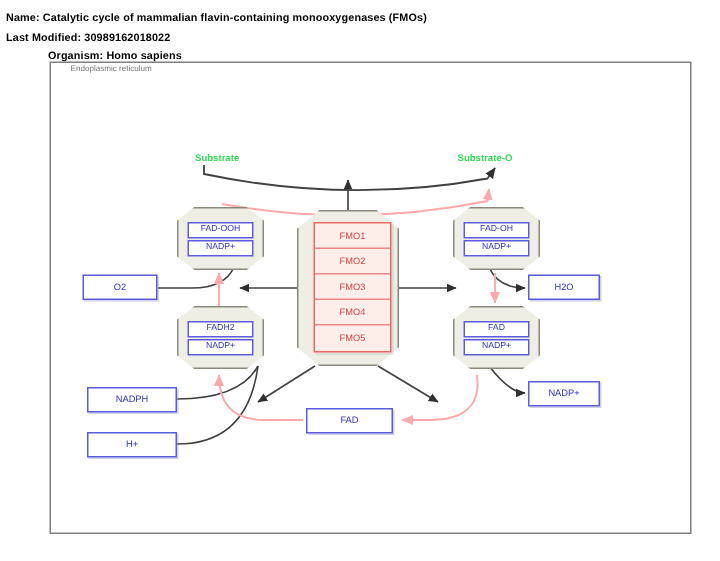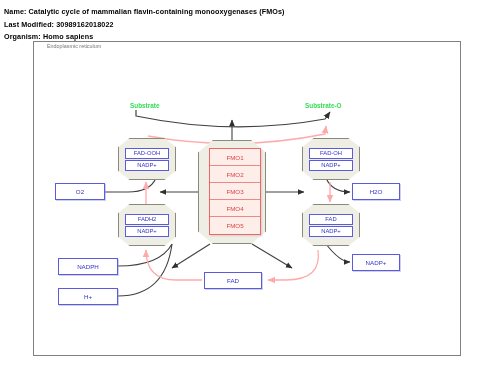--- a/index.html
+++ b/index.html
@@ -25,21 +25,21 @@
     position: absolute;
     left: 4px;
     font-size: 7.2px;
     font-weight: bold;
     color: #000000;
     white-space: nowrap;
     letter-spacing: 0.1px;
   }
   #hdr-name { top: 7px; }
   #hdr-mod  { top: 20px; }
-  #hdr-org  { top: 32px; }
+  #hdr-org  { top: 32px; margin-left: 28px; }
 
   
   #compartment {
     position: absolute;
     left: 33px;
     top: 41px;
     width: 428px;
     height: 315px;
     border: 1.2px solid #808080;
     box-sizing: border-box;

